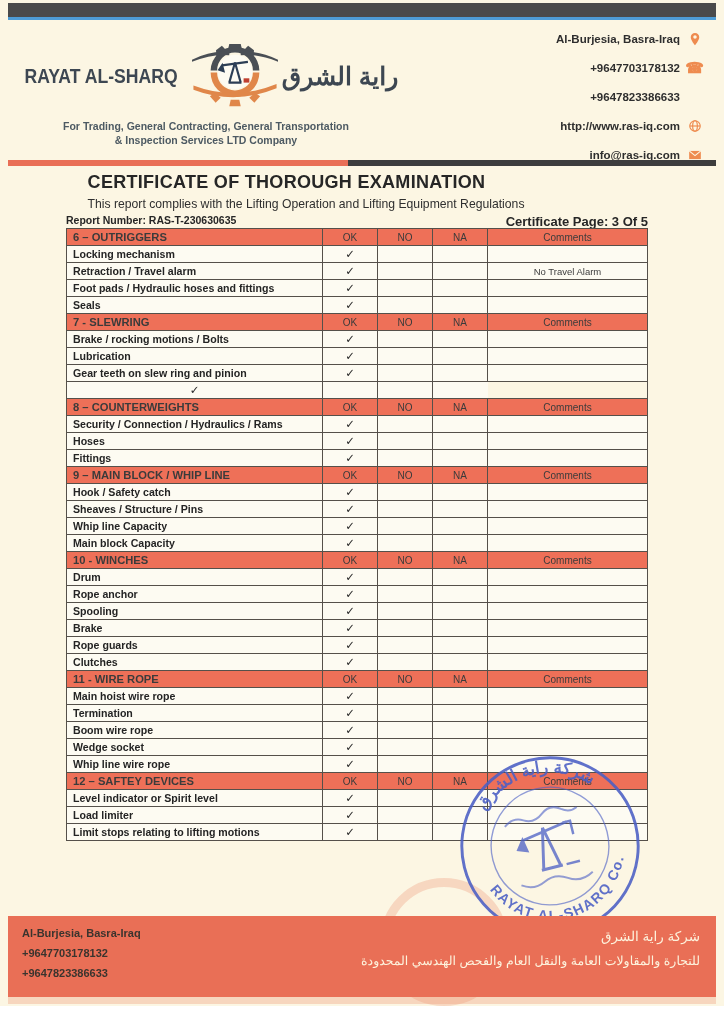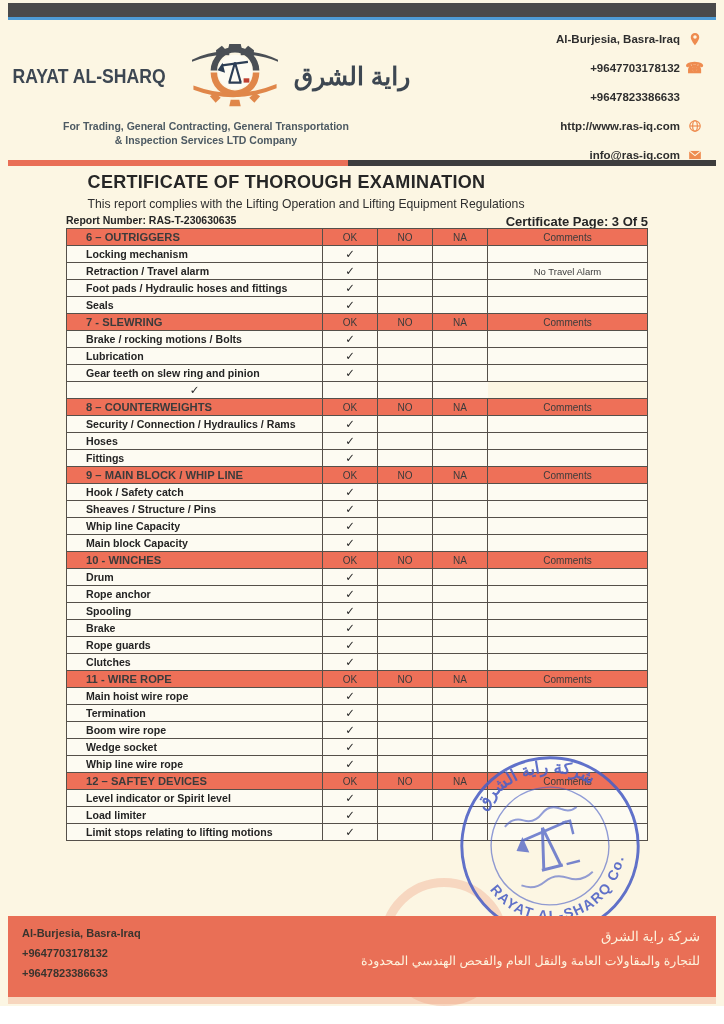--- a/index.html
+++ b/index.html
@@ -6,21 +6,21 @@
   body { font-family: "Liberation Sans", sans-serif; background: #ffffff; }
   .page { position: relative; width: 724px; height: 1024px; background: #ffffff; overflow: hidden; }
   .paper { position: absolute; left: 0; top: 0; width: 724px; height: 1006px; background: #fcf6e3; }
 
   
   .top-bar { position: absolute; left: 8px; top: 3px; width: 708px; height: 14px; background: #4a4a4a; }
   .top-blue-line { position: absolute; left: 8px; top: 17px; width: 708px; height: 3px; background: #4e9cd5; }
 
   
   .logo-row { position: absolute; left: 36px; top: 36px; width: 340px; height: 80px;
-              display: flex; align-items: center; justify-content: center; gap: 16px; }
+              display: flex; align-items: center; justify-content: center; gap: 4px; }
   .logo-en { font-weight: bold; font-size: 20px; color: #3d4752; letter-spacing: 0px;
              transform: scaleX(.88); white-space: nowrap; }
   .logo-ar { font-weight: bold; font-size: 25px; color: #3d4752; white-space: nowrap; direction: rtl; }
   .emblem { flex: 0 0 auto; }
   .tagline { position: absolute; left: 36px; top: 120px; width: 340px; text-align: center;
              font-weight: bold; font-size: 10.5px; line-height: 13.5px; color: #4d5a63; }
 
   
   .contacts { position: absolute; right: 22px; top: 24px; width: 280px; }
   .contact-line { display: flex; align-items: center; justify-content: flex-end; gap: 7px;
@@ -42,21 +42,21 @@
   .meta-left { position: absolute; left: 66px; top: 214px; font-weight: bold; font-size: 10.5px; color: #262626; }
   .meta-right { position: absolute; right: 76px; top: 214px; font-weight: bold; font-size: 13px; color: #262626; }
 
   
   .table { position: absolute; left: 66px; top: 228px; width: 582px; border: 1px solid #55504a; border-bottom: none; }
   .trow { display: grid; grid-template-columns: 256px 55px 55px 55px 1fr; height: 17px; border-bottom: 1px solid #55504a; }
   .c { border-right: 1px solid #55504a; display: flex; align-items: center; overflow: hidden; white-space: nowrap; }
   .c:last-child { border-right: none; }
   .header-row .c { background: #ee7058; }
   .item-row .c { background: #fdfbf2; }
-  .item { padding-left: 19px; font-weight: bold; font-size: 10.6px; color: #242424; }
+  .item { padding-left: 6px; font-weight: bold; font-size: 10.6px; color: #242424; }
   .sec-title { font-size: 11.2px; color: #3b3b3b; }
   .mid { justify-content: center; }
   .col-head { font-weight: normal; font-size: 10px; color: #3b3b3b; }
   .check { font-size: 11.5px; color: #2e2e2e; }
   .comment { font-size: 9.5px; color: #3d3d3d; justify-content: center; }
 
   
   .stamp { position: absolute; left: 452px; top: 748px; width: 196px; height: 196px;
            transform: rotate(-14deg); opacity: .88; pointer-events: none; }
   .ghost-stamp { position: absolute; left: 380px; top: 878px; width: 128px; height: 128px;

